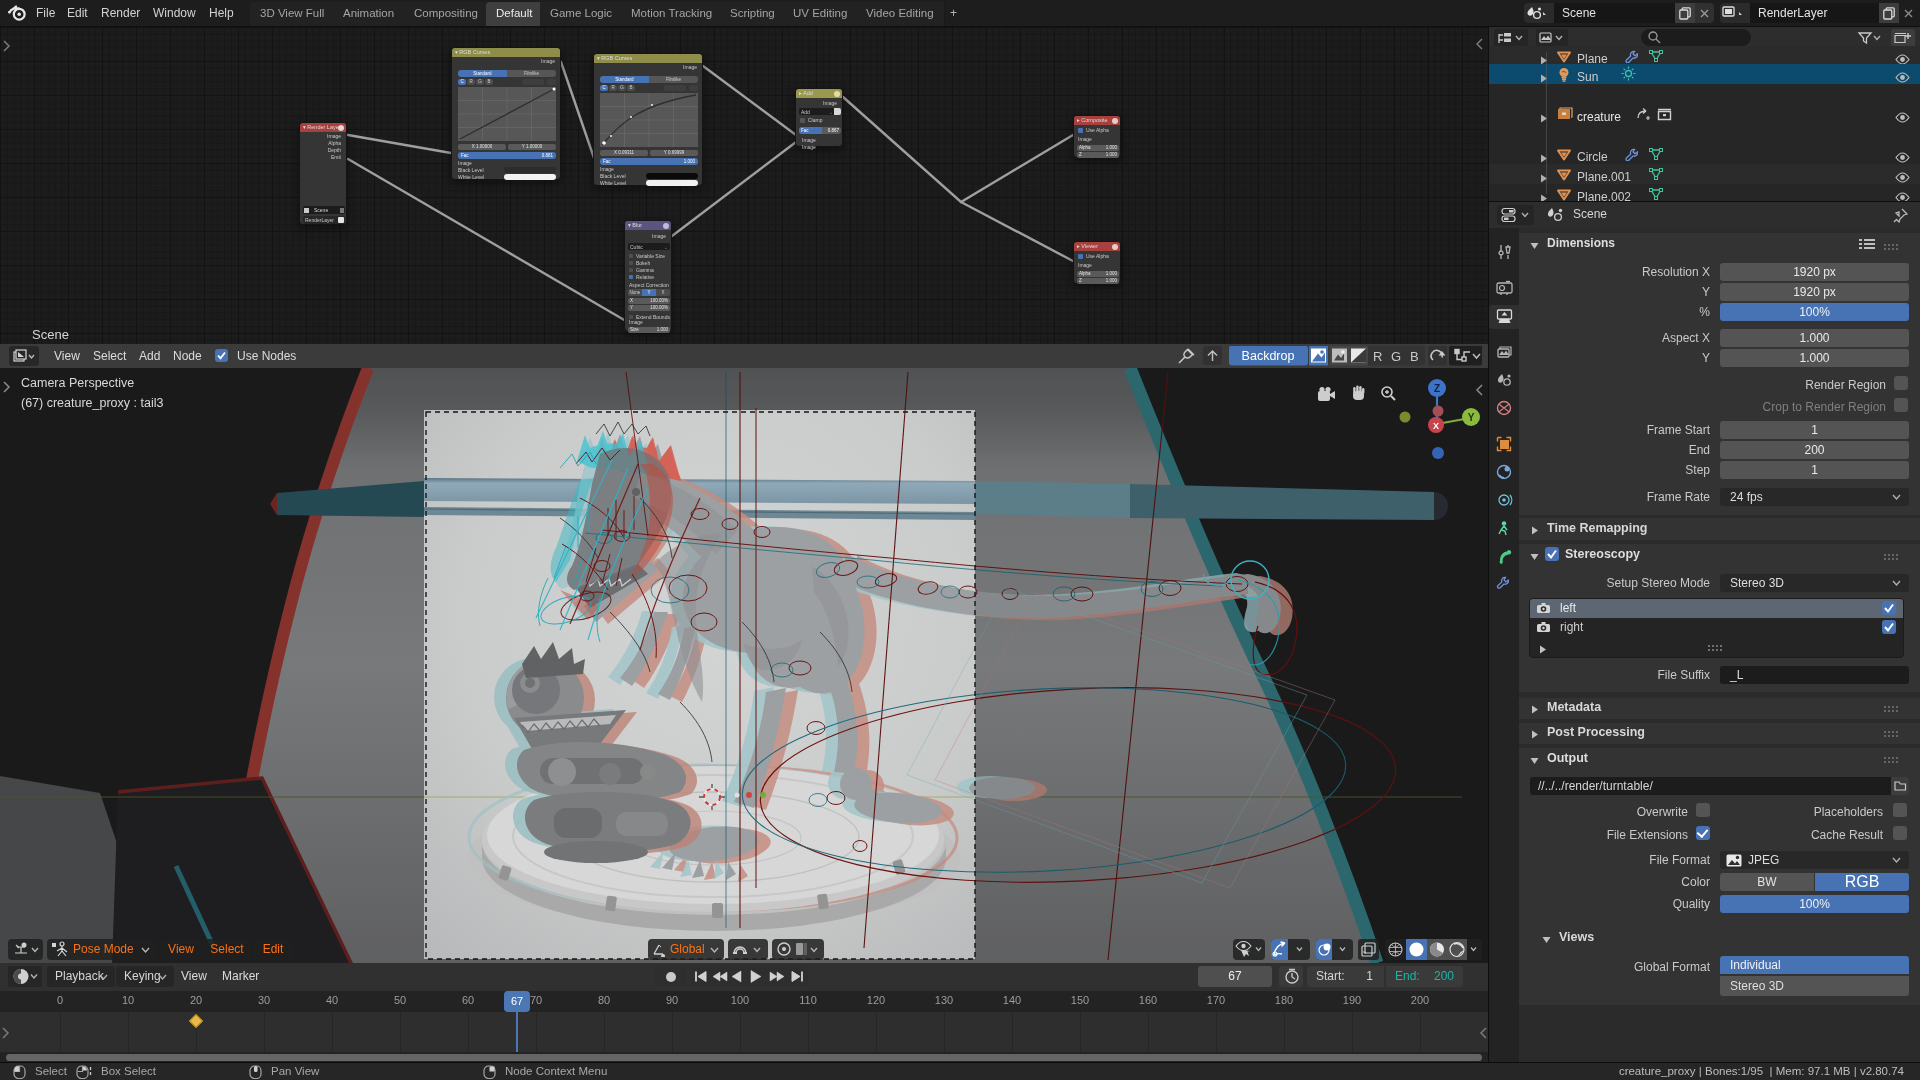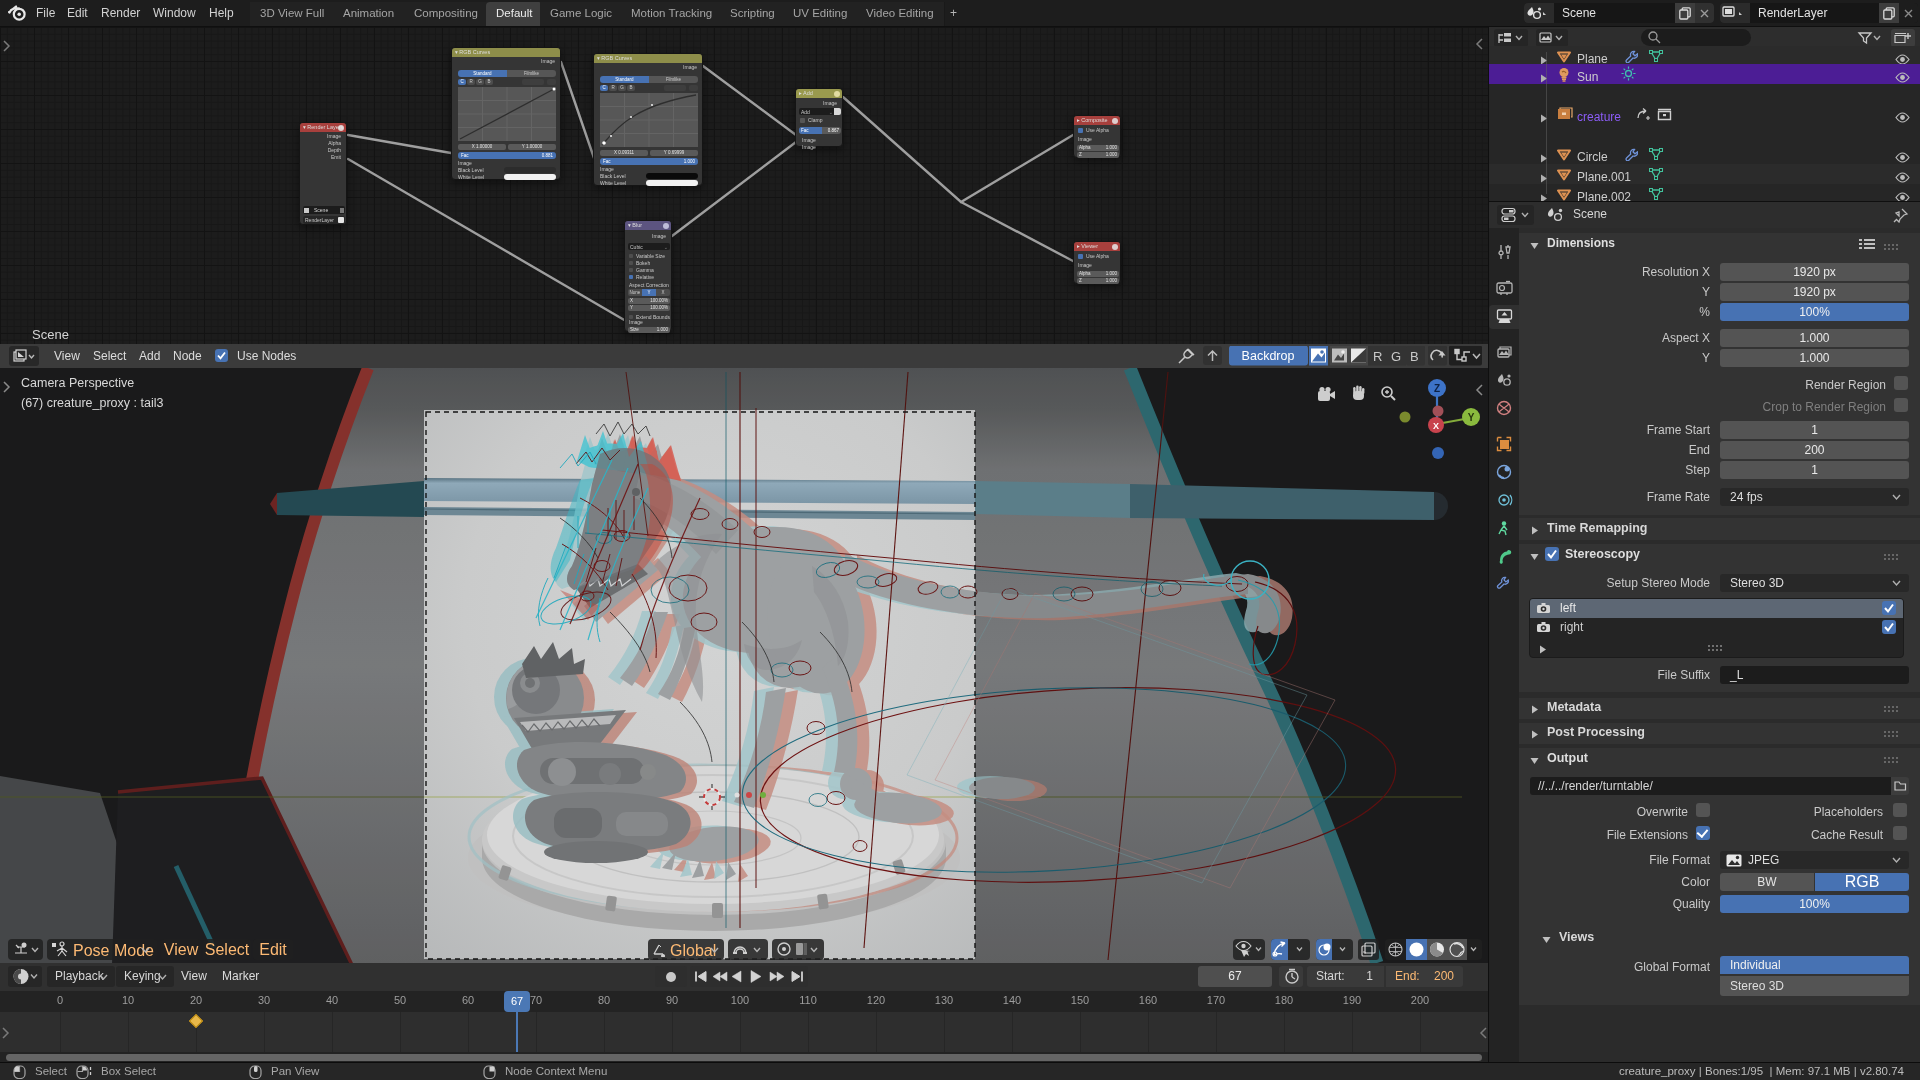--- a/index.html
+++ b/index.html
@@ -639,21 +639,21 @@
     <circle cx="1436" cy="57" r="8" fill="#c8434d"></circle>
         <text x="1436" y="61" fill="#ffffff" font-size="9">X</text>
     <circle cx="1405" cy="49" r="5.5" fill="#7a8a2d"></circle>
     <circle cx="1438" cy="85" r="6" fill="#3465b5"></circle>
   </g>
   <path d="M1482,17 l-5,5 l5,5" stroke="#8a8a8a" stroke-width="1.5" fill="none"></path>
   <path d="M4,14 l5,5 l-5,5" stroke="#8a8a8a" stroke-width="1.5" fill="none"></path>
 </svg>
   <div class="a" style="left:21px;top:8px;color:#d8d8d8;font-size:12.5px">Camera Perspective</div>
   <div class="a" style="left:21px;top:28px;color:#d8d8d8;font-size:12.5px">(67) creature_proxy : tail3</div>
-  <div class="a" id="vphdr" style="left:0;top:570px;width:1488px;height:25px;font-size:16px;color:#fdba74">
+  <div class="a" id="vphdr" style="left:0;top:570px;width:1488px;height:25px;font-size:12px;color:#f97316">
     <div class="a" style="left:8px;top:1px;width:35px;height:21px;background:rgba(32,32,32,.85);border-radius:4px">
       <svg width="35" height="21">
           <g stroke="#cfcfcf" stroke-width="1.2" fill="none">
             <path d="M7,14 h12 M13,14 v-6 M9,8 h8"></path>
             <circle cx="16" cy="6" r="2.5" fill="#cfcfcf" stroke="none"></circle>
             <path d="M8,6 l3,3"></path>
           </g>
           <path d="M24,9 l3,3.5 3,-3.5" stroke="#b5b5b5" stroke-width="1.4" fill="none"></path>
         </svg>
     </div>
@@ -792,21 +792,21 @@
     </svg>
     <div class="a" style="left:1198px;top:3px;width:74px;height:21px;background:#4f4f4f;border-radius:3px;color:#ececec;font-size:12px;text-align:center;line-height:21px">67</div>
     <div class="a" style="left:1279px;top:3px;width:24px;height:21px;background:#3a3a3a;border-radius:3px"><svg width="24" height="21">
           <circle cx="13" cy="11" r="6" stroke="#c9c9c9" stroke-width="1.4" fill="none"></circle>
           <path d="M13,11 V7 M13,11 l3,2 M10,3.5 h6" stroke="#c9c9c9" stroke-width="1.4" fill="none"></path>
         </svg></div>
     <div class="a" style="left:1307px;top:3px;width:77px;height:21px;background:#3a3a3a;border-radius:3px 0 0 3px;color:#d6d6d6;font-size:12px">
         <span style="position:absolute;left:9px;top:3px">Start:</span>
         <span style="position:absolute;right:11px;top:3px">1</span>
       </div>
-    <div class="a" style="left:1386px;top:3px;width:77px;height:21px;background:#3a3a3a;border-radius:0 3px 3px 0;color:#fdba74;font-size:12px">
+    <div class="a" style="left:1386px;top:3px;width:77px;height:21px;background:#3a3a3a;border-radius:0 3px 3px 0;color:#14b8a6;font-size:12px">
         <span style="position:absolute;left:9px;top:3px">End:</span>
         <span style="position:absolute;right:9px;top:3px">200</span>
       </div>
   </div>
   <div class="a" id="tlruler">
       <span style="position:absolute;left:46px;top:3px;width:28px;text-align:center">0</span>
       <span style="position:absolute;left:114px;top:3px;width:28px;text-align:center">10</span>
       <span style="position:absolute;left:182px;top:3px;width:28px;text-align:center">20</span>
       <span style="position:absolute;left:250px;top:3px;width:28px;text-align:center">30</span>
       <span style="position:absolute;left:318px;top:3px;width:28px;text-align:center">40</span>
@@ -935,21 +935,21 @@
           <path d="M2,3 H12 L7,11 Z" fill="none" stroke="#42c29c" stroke-width="1.3"></path>
           <rect x="0.5" y="1.5" width="3" height="3" fill="#2a2a2a" stroke="#42c29c" stroke-width="1"></rect>
           <rect x="10.5" y="1.5" width="3" height="3" fill="#2a2a2a" stroke="#42c29c" stroke-width="1"></rect>
           <rect x="5.5" y="9.5" width="3" height="3" fill="#2a2a2a" stroke="#42c29c" stroke-width="1"></rect>
         </svg></span>
       <span class="a" style="left:406px;top:5px"><svg width="15" height="11" viewBox="0 0 15 11">
           <path d="M1,5.5 C3.5,2 6,1 7.5,1 C9,1 11.5,2 14,5.5 C11.5,9 9,10 7.5,10 C6,10 3.5,9 1,5.5 Z" fill="none" stroke="#bcbcbc" stroke-width="1.2"></path>
           <circle cx="7.5" cy="5.5" r="2.4" fill="#bcbcbc"></circle>
         </svg></span>
     </div>
-    <div class="orow" style="top:37px;background:#4c1d95">
+    <div class="orow" style="top:37px;background:#0c4a6e">
       <span class="a" style="left:51px;top:5px"><svg width="8" height="9">
           <path d="M1,0.5 L7,4.5 L1,8.5 Z" fill="#b0b0b0"></path>
         </svg></span>
       <span class="a" style="left:68px;top:3px"><svg width="14" height="15" viewBox="0 0 14 15">
           <circle cx="7" cy="5.5" r="4.5" fill="#e09a5e"></circle>
           <path d="M4.5,10.5 h5 M5,12.3 h4 M5.5,14 h3" stroke="#e09a5e" stroke-width="1.4" fill="none"></path>
           <path d="M5,5 a2.5,2.5 0 0,1 4,1" stroke="#9a5f28" stroke-width="1.1" fill="none"></path>
         </svg></span>
       <span class="a" style="left:88px;top:3px;color:#cdcdcd">Sun</span>
       <span class="a" style="left:132px;top:2px"><svg width="15" height="15" viewBox="0 0 15 15">
@@ -965,21 +965,21 @@
     </div>
     <div class="orow" style="top:77px;background:#262626">
       <span class="a" style="left:51px;top:5px"><svg width="8" height="9">
           <path d="M1,0.5 L7,4.5 L1,8.5 Z" fill="#b0b0b0"></path>
         </svg></span>
       <span class="a" style="left:68px;top:3px"><svg width="16" height="14" viewBox="0 0 16 14">
           <rect x="1" y="2" width="12" height="10" fill="#c87e3f"></rect>
           <path d="M3,2 v-1 h12 v9 h-1" fill="none" stroke="#e8a86a" stroke-width="1.2"></path>
           <rect x="5" y="5.5" width="4" height="2.5" fill="#f0d0b0"></rect>
         </svg></span>
-      <span class="a" style="left:88px;top:3px;color:#8b5cf6">creature</span>
+      <span class="a" style="left:88px;top:3px;color:#e5e5e5">creature</span>
       <span class="a" style="left:148px;top:3px"><svg width="14" height="13" viewBox="0 0 14 13">
           <path d="M1,10 C1,5 4,3 9,3 M9,3 l-3,-2.5 M9,3 l-3,2.5" fill="none" stroke="#c9c9c9" stroke-width="1.3"></path>
           <path d="M9,10 h4 m-2,-2 v4" stroke="#c9c9c9" stroke-width="1.2"></path>
         </svg></span>
       <span class="a" style="left:168px;top:3px"><svg width="15" height="13" viewBox="0 0 15 13">
           <path d="M1.5,3.5 h12 v8 h-12 z M1,1.5 h13 M1,3.5 h13" fill="none" stroke="#cfcfcf" stroke-width="1.4"></path>
           <rect x="6" y="6" width="3" height="2.2" fill="#cfcfcf"></rect>
         </svg></span>
       <span class="a" style="left:406px;top:5px"><svg width="15" height="11" viewBox="0 0 15 11">
           <path d="M1,5.5 C3.5,2 6,1 7.5,1 C9,1 11.5,2 14,5.5 C11.5,9 9,10 7.5,10 C6,10 3.5,9 1,5.5 Z" fill="none" stroke="#bcbcbc" stroke-width="1.2"></path>

